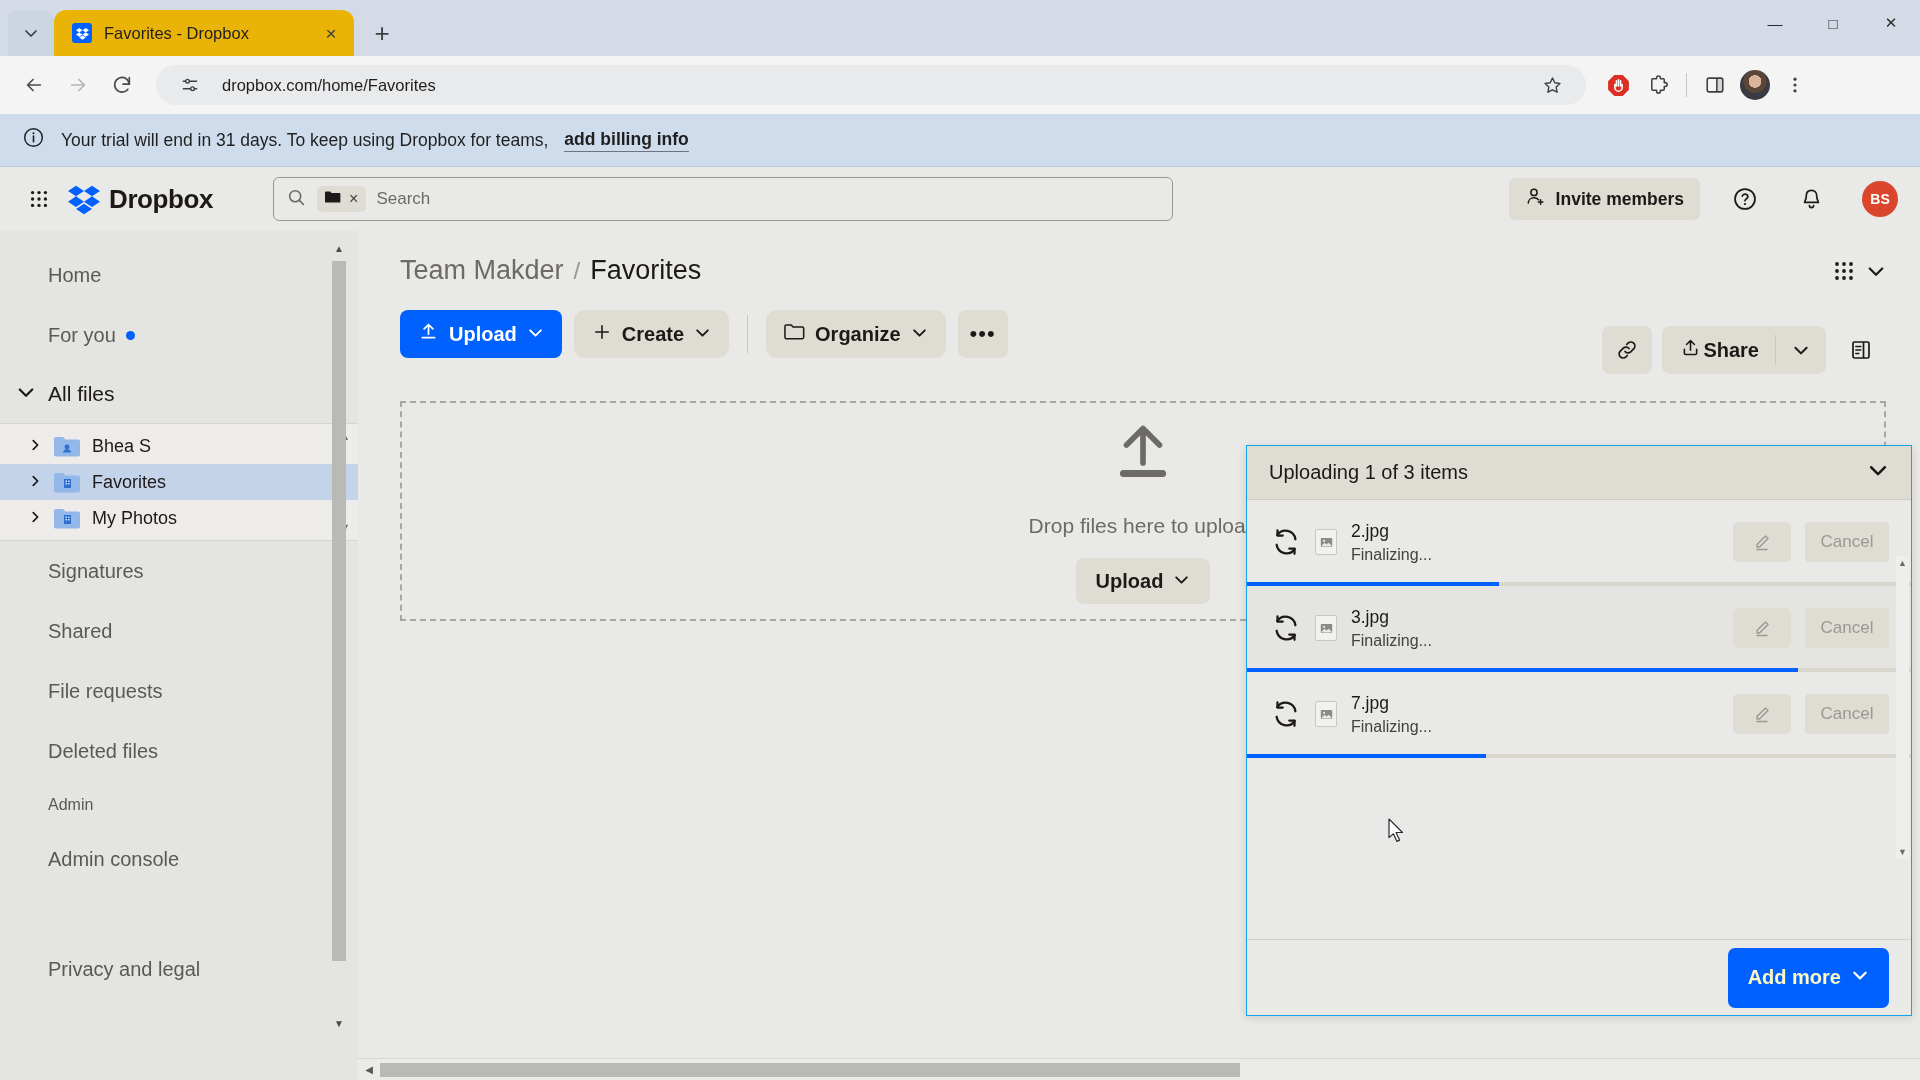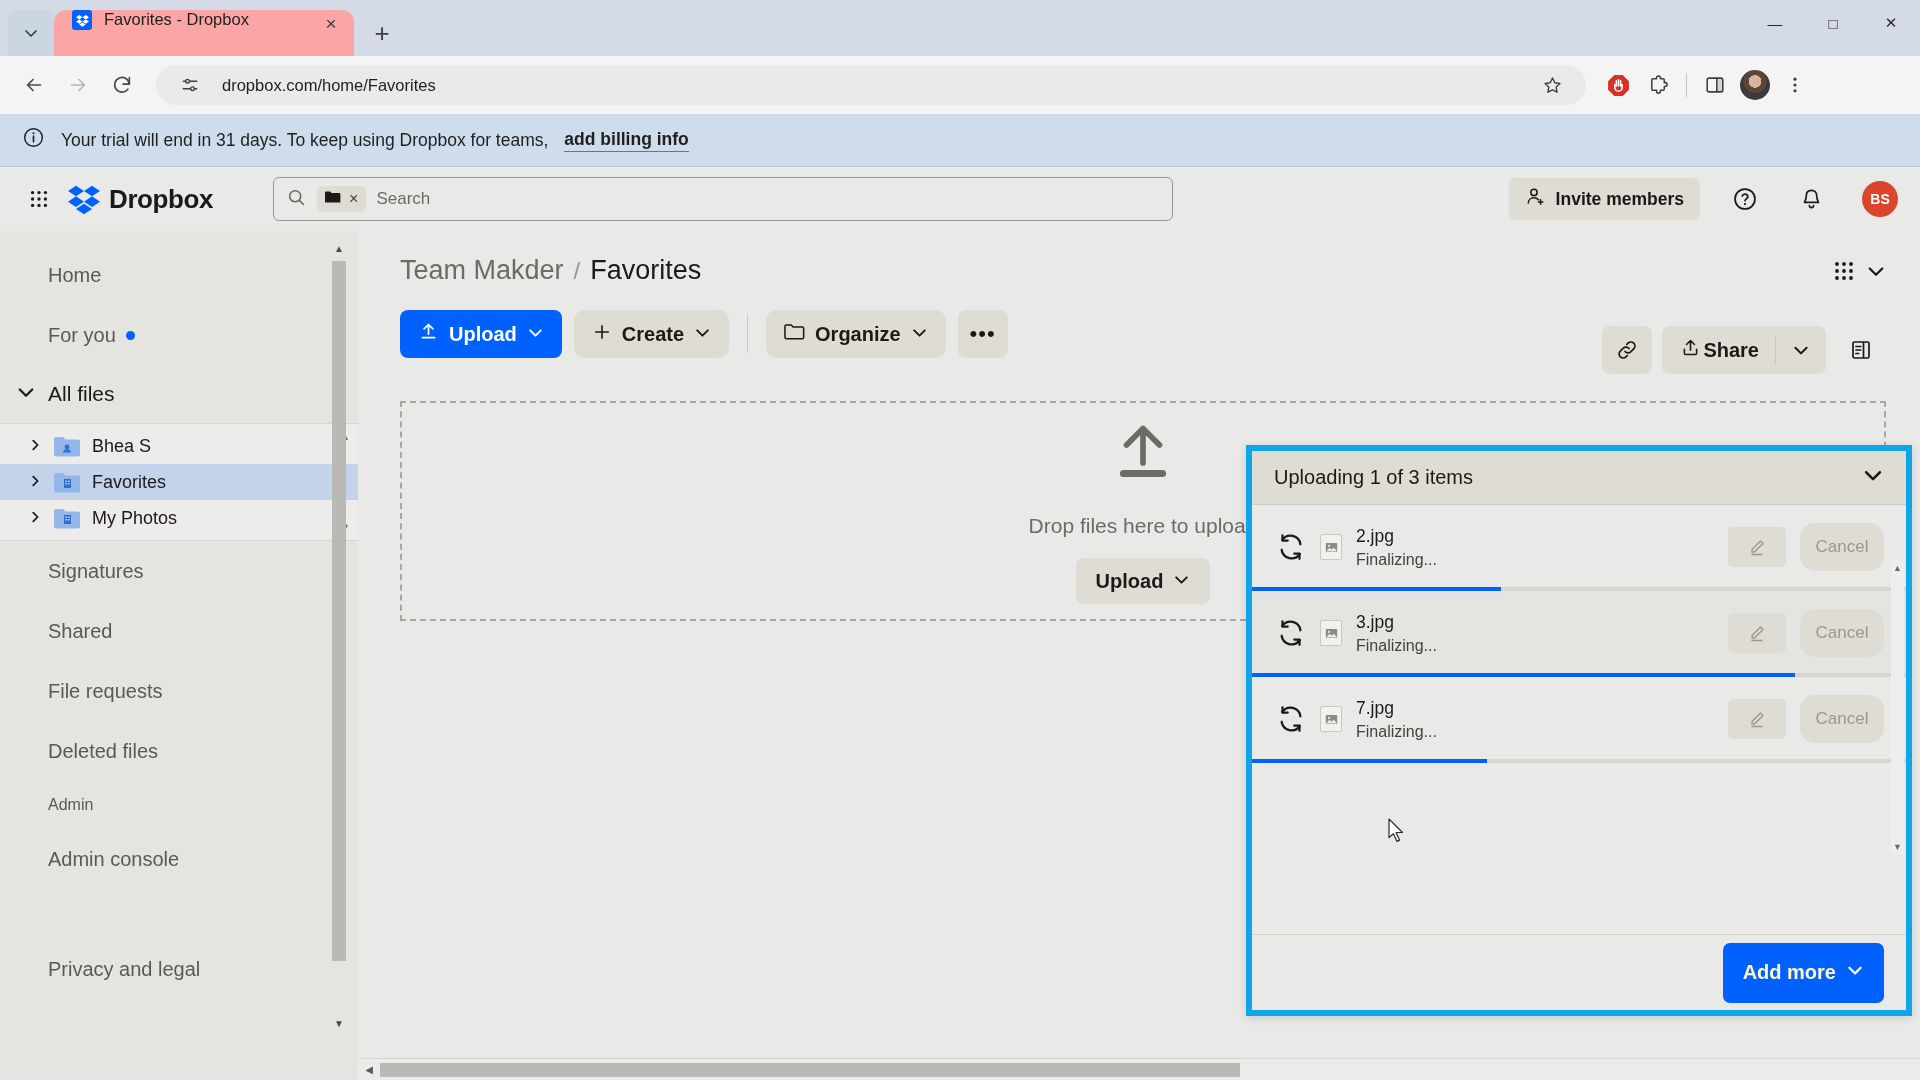--- a/index.html
+++ b/index.html
@@ -23,23 +23,23 @@
     width: 46px; height: 46px;
     display: flex; align-items: center; justify-content: center;
     color: #3c4043;
     border-radius: 10px 10px 0 0;
     background: #ccd5e2;
     margin-bottom: 0;
   }
   .tab {
     height: 46px;
     min-width: 300px;
-    background: #fca5a5;
+    background: #eab308;
     border-radius: 12px 12px 0 0;
-    display: flex; align-items: flex-start;
+    display: flex; align-items: center;
     padding: 0 10px 0 18px;
     gap: 12px;
     position: relative;
   }
   .tab-favicon {
     width: 20px; height: 20px;
     background: #0061fe;
     border-radius: 3px;
     display: flex; align-items: center; justify-content: center;
     flex: 0 0 auto;
@@ -321,21 +321,21 @@
     display: flex; align-items: center; gap: 10px;
     padding: 0 20px; font-size: 20px; font-weight: bold;
   }
 
   
   .upload-panel {
     position: absolute;
     left: 1246px; top: 445px;
     width: 666px; height: 571px;
     background: #e9e9e7;
-    border: 6px solid #0ea5e9;
+    border: 1px solid #0ea5e9;
     box-shadow: 0 2px 9px rgba(0,0,0,0.13);
     display: flex; flex-direction: column;
     z-index: 20;
   }
   .up-head {
     height: 54px; background: #dedcd3;
     display: flex; align-items: center;
     padding: 0 22px;
     font-size: 20px; color: #1e1919;
     border-bottom: 1px solid #cdcbc3;
@@ -354,21 +354,21 @@
   }
   .up-meta { display: flex; flex-direction: column; gap: 4px; flex: 1 1 auto; }
   .up-name { font-size: 17.5px; color: #1e1919; }
   .up-status { font-size: 16px; color: #45423d; }
   .up-edit {
     width: 58px; height: 40px; background: #dedcd3; border-radius: 5px;
     display: flex; align-items: center; justify-content: center; color: #9b9893;
     flex: 0 0 auto;
   }
   .up-cancel {
-    width: 84px; height: 48px; background: #dedcd3; border-radius: 15px;
+    width: 84px; height: 40px; background: #dedcd3; border-radius: 4px;
     display: flex; align-items: center; justify-content: center;
     font-size: 17px; color: #9b9893; flex: 0 0 auto;
   }
   .up-progress { height: 4px; background: #d8d6cd; width: 100%; margin-top: 10px; }
   .up-progress > i { display: block; height: 100%; background: #0061fe; }
   .up-foot {
     height: 76px; border-top: 1px solid #d2d0c9;
     display: flex; align-items: center; justify-content: flex-end;
     padding-right: 22px;
   }

